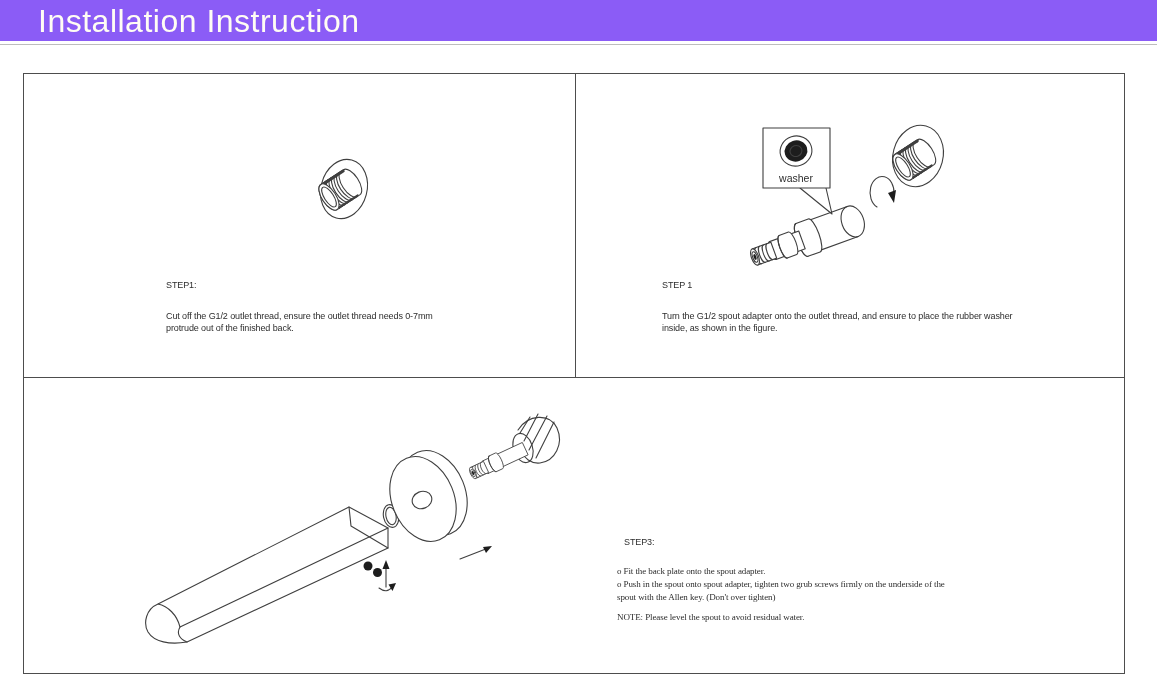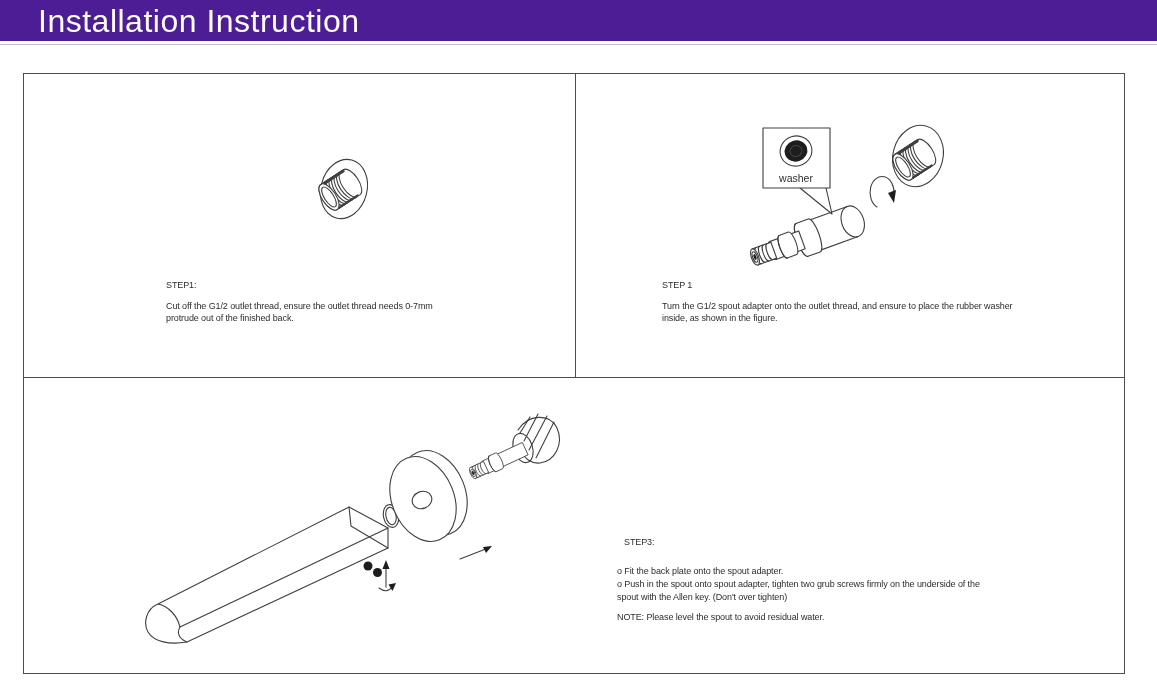--- a/index.html
+++ b/index.html
@@ -1,34 +1,34 @@
 <!DOCTYPE html>
 <html><head>
 <meta charset="utf-8">
 <style>
   html,body{margin:0;padding:0;background:#ffffff;}
   #screen{position:relative;width:1157px;height:700px;background:#ffffff;overflow:hidden;
           font-family:"Liberation Sans", sans-serif;color:#2d2d2d;}
   .abs{position:absolute;}
 
   
-  #header-bar{left:0;top:0;width:1157px;height:41px;background:#4c1d95;}
+  #header-bar{left:0;top:0;width:1157px;height:41px;background:#8b5cf6;}
   #header-title{left:38px;top:0;height:41px;line-height:42px;font-size:32px;
                 color:#fffdf4;letter-spacing:0.5px;white-space:nowrap;}
   #header-rule{left:0;top:44px;width:1157px;height:1px;background:#bdbdbd;}
 
   
   #main-box{left:23px;top:73px;width:1102px;height:601px;border:1.5px solid #4d4d4d;box-sizing:border-box;}
   #divider-v{left:575px;top:73px;width:1px;height:304px;background:#4d4d4d;}
   #divider-h{left:23px;top:377px;width:1102px;height:1px;background:#4d4d4d;}
 
   
   .txt{font-size:9px;line-height:12.5px;letter-spacing:-0.1px;color:#2d2d2d;white-space:nowrap;}
-  .txt .step-label{margin-bottom:8px;}
-  #step3-text .txt-line{line-height:13px;}
+  .txt .step-label{margin-bottom:18px;}
+  #step3-text .txt-line{line-height:13px;font-family:Liberation Serif, serif;}
   #step3-text .step-label{margin-left:7px;margin-bottom:16px;}
   #step3-text .note-line{margin-top:7px;}
 
   
   svg path, svg ellipse, svg rect, svg circle, svg polyline, svg line{
     stroke:#3f3f3f;stroke-width:1.1;fill:none;stroke-linecap:round;stroke-linejoin:round;}
   svg .wfill{fill:#ffffff;}
   svg .dark{fill:#1d1d1d;stroke:none;}
   svg .thick{stroke-width:3;}
   svg .mid{stroke-width:2;}

